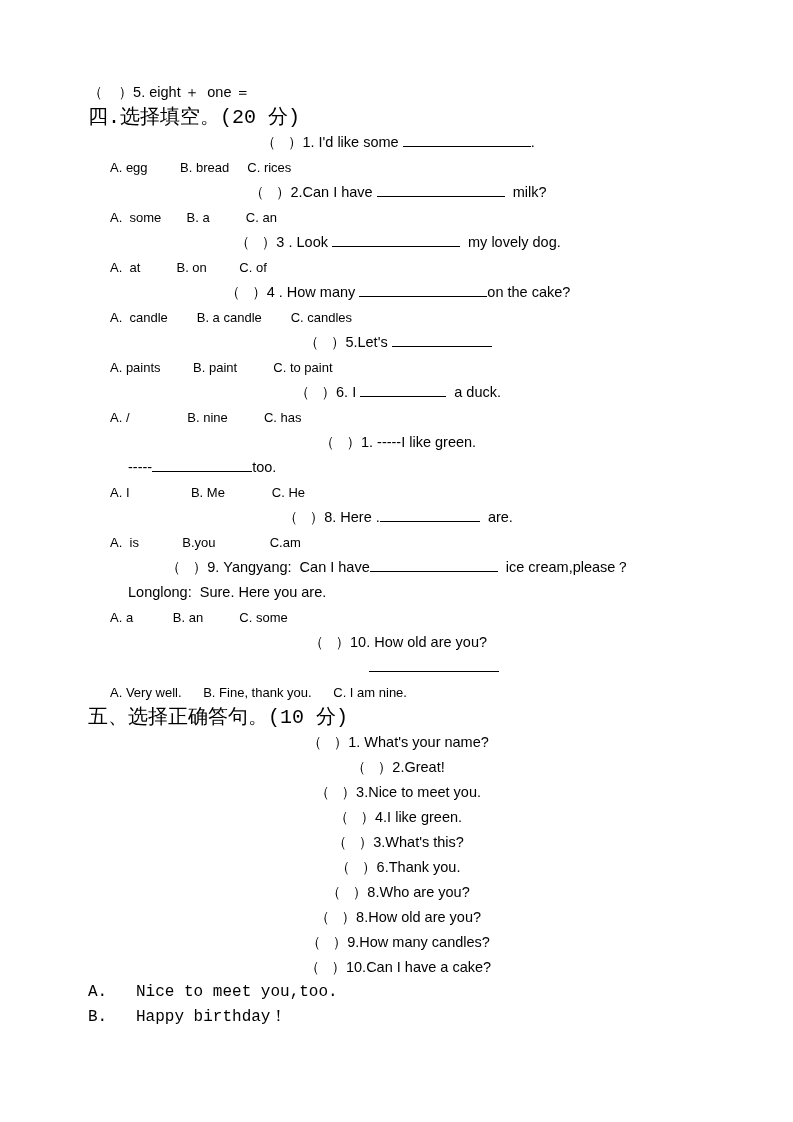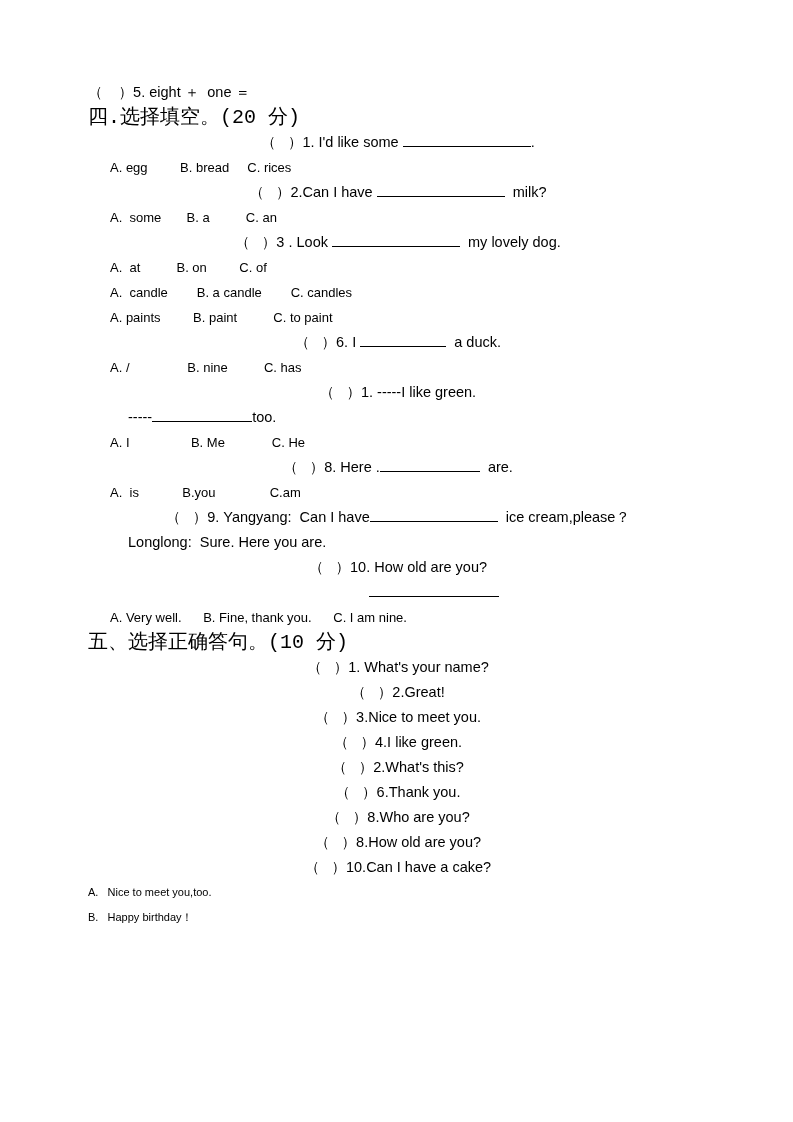--- a/index.html
+++ b/index.html
@@ -62,24 +62,24 @@
   }
   .blank {
     display: inline-block;
     border-bottom: 1px solid #000;
     vertical-align: baseline;
   }
   .b-lg { width: 86px; }
   .b-xl { width: 100px; }
   .b-xxl { width: 128px; }
   .ans-line {
-    font-size: 11px;
+    font-size: 16px;
     line-height: 25px;
     white-space: pre;
-    font-family: Liberation Sans, sans-serif;
+    font-family: Liberation Mono, monospace;
   }
   .long-blank {
     display: inline-block;
     border-bottom: 1px solid #000;
     width: 130px;
     margin-left: 72px;
   }
 </style>
 </head>
 <body>
@@ -93,50 +93,54 @@
 
     <div class="q-line"><span>（   ）1. I'd like some </span><span class="blank b-xxl"></span><span>.</span></div>
     <div class="opt-line">A. egg         B. bread     C. rices</div>
 
     <div class="q-line"><span>（   ）2.Can I have </span><span class="blank b-xxl"></span><span>  milk?</span></div>
     <div class="opt-line">A.  some       B. a          C. an</div>
 
     <div class="q-line"><span>（   ）3 . Look </span><span class="blank b-xxl"></span><span>  my lovely dog.</span></div>
     <div class="opt-line">A.  at          B. on         C. of</div>
 
+    <div class="q-line"><span>（   ）4 . How many </span><span class="blank b-xxl"></span><span>on the cake?</span></div>
     <div class="opt-line">A.  candle        B. a candle        C. candles</div>
 
+    <div class="q-line"><span>（   ）5.Let's </span><span class="blank b-xl"></span><span></span></div>
     <div class="opt-line">A. paints         B. paint          C. to paint</div>
 
     <div class="q-line"><span>（   ）6. I </span><span class="blank b-lg"></span><span>  a duck.</span></div>
     <div class="opt-line">A. /                B. nine          C. has</div>
 
     <div class="q-line"><span>（   ）1. -----I like green.</span></div>
     <div class="indent-line"><span>-----</span><span class="blank b-xl"></span><span>too.</span></div>
     <div class="opt-line">A. I                 B. Me             C. He</div>
 
     <div class="q-line"><span>（   ）8. Here .</span><span class="blank b-xl"></span><span>  are.</span></div>
     <div class="opt-line">A.  is            B.you               C.am</div>
 
     <div class="q-line"><span>（   ）9. Yangyang:  Can I have</span><span class="blank b-xxl"></span><span>  ice cream,please？</span></div>
     <div class="indent-line">Longlong:  Sure. Here you are.</div>
+    <div class="opt-line">A. a           B. an          C. some</div>
 
     <div class="q-line"><span>（   ）10. How old are you?</span></div>
     <div class="q-line"><span class="long-blank"></span></div>
     <div class="opt-line">A. Very well.      B. Fine, thank you.      C. I am nine.</div>
 
     <div class="sec-head">五、选择正确答句。(10 分)</div>
 
     <div class="q-line">（   ）1. What's your name?</div>
     <div class="q-line">（   ）2.Great!</div>
     <div class="q-line">（   ）3.Nice to meet you.</div>
     <div class="q-line">（   ）4.I like green.</div>
-    <div class="q-line">（   ）2.What's this?</div>
+    <div class="q-line">（   ）3.What's this?</div>
     <div class="q-line">（   ）6.Thank you.</div>
     <div class="q-line">（   ）8.Who are you?</div>
     <div class="q-line">（   ）8.How old are you?</div>
+    <div class="q-line">（   ）9.How many candles?</div>
     <div class="q-line">（   ）10.Can I have a cake?</div>
 
     <div class="ans-line">A.   Nice to meet you,too.</div>
     <div class="ans-line">B.   Happy birthday！</div>
 
   </div>
 </div>
 
 </body></html>

